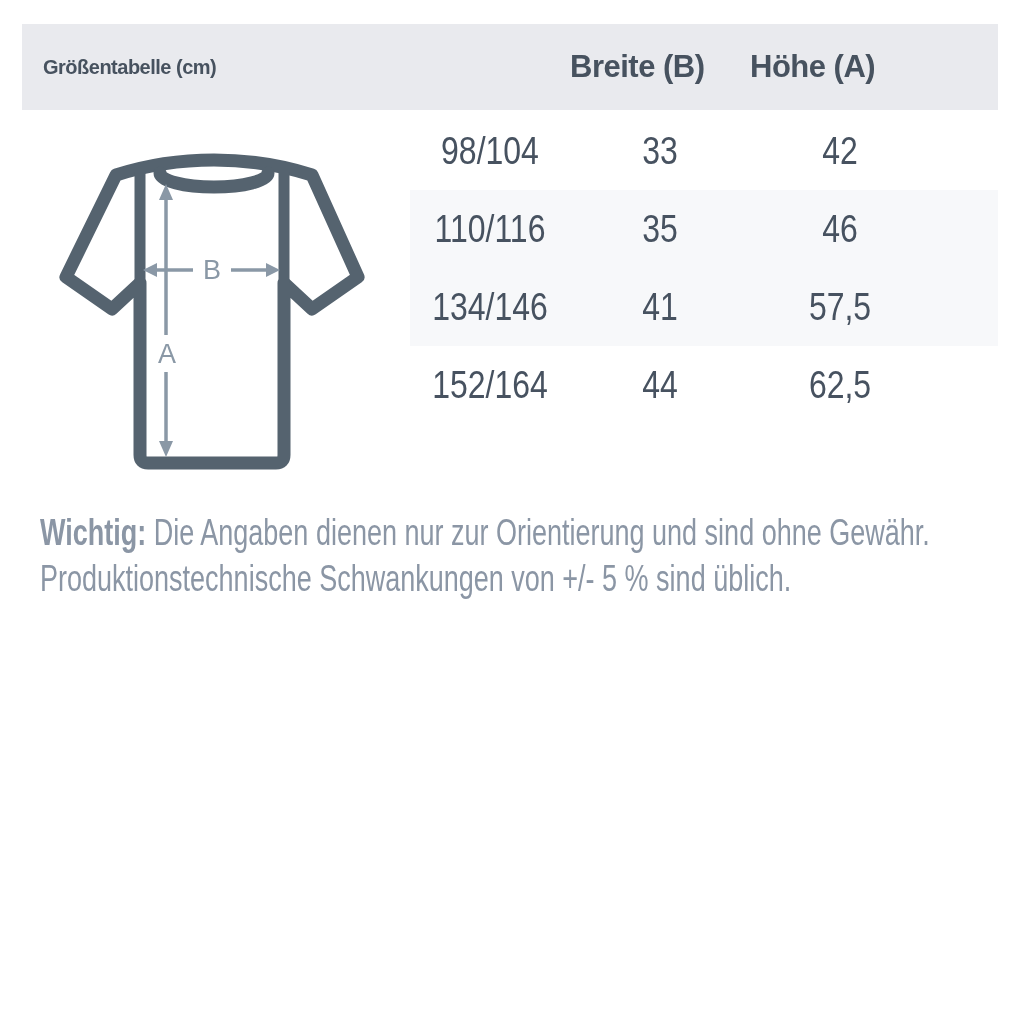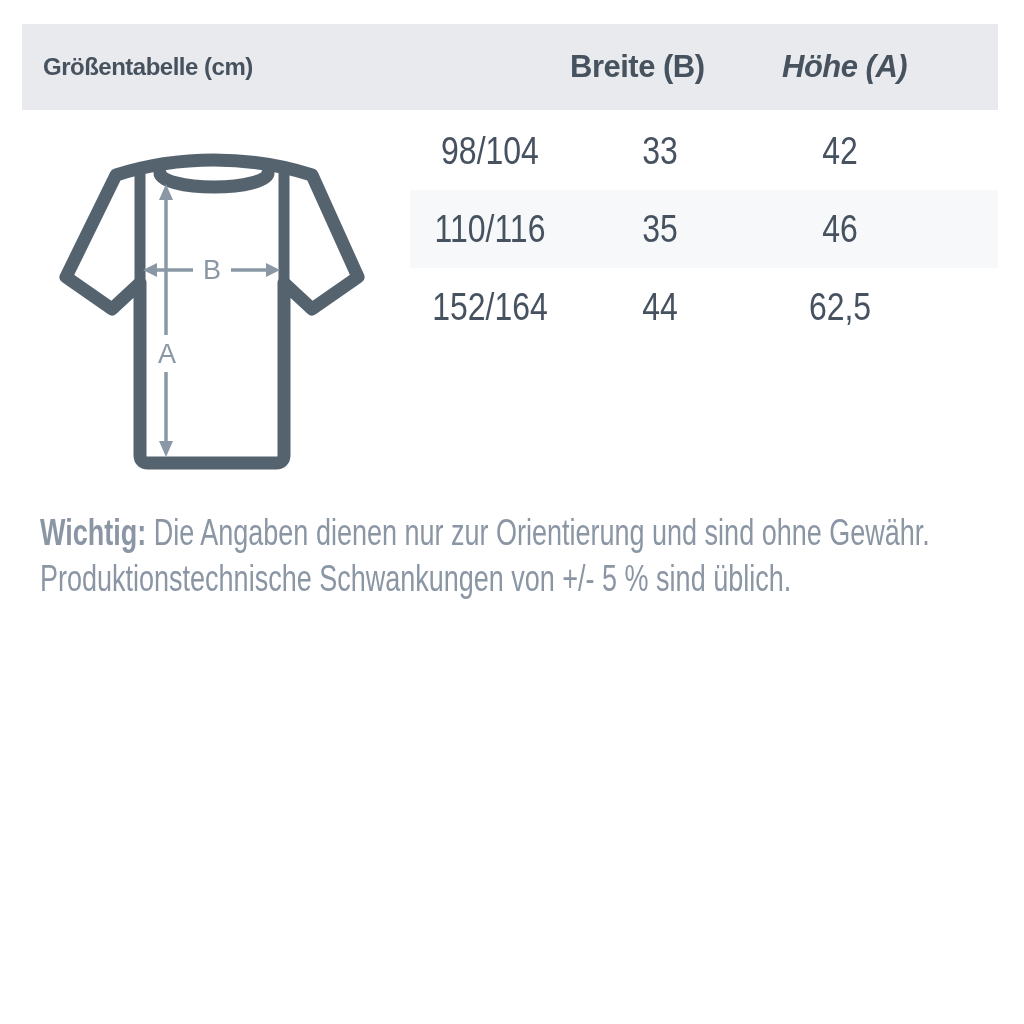--- a/index.html
+++ b/index.html
@@ -4,28 +4,28 @@
 <style>
   html,body{margin:0;padding:0;background:#fff;}
   .canvas{
     position:relative;width:1024px;height:1024px;background:#ffffff;
     font-family:"Liberation Sans", sans-serif;overflow:hidden;
   }
   
   .header-bar{position:absolute;left:22px;top:24px;width:976px;height:86px;background:#e9eaee;}
   .header-title{
     position:absolute;left:21px;top:0;height:86px;line-height:86px;
-    font-size:24px;font-weight:bold;color:#47525f;letter-spacing:-0.5px;white-space:nowrap;
+    font-size:20px;font-weight:bold;color:#47525f;letter-spacing:-0.5px;white-space:nowrap;
   }
   .header-col{
     position:absolute;top:0;height:86px;line-height:86px;
     font-size:31px;font-weight:bold;color:#47525f;letter-spacing:-0.5px;
   }
   .col-breite{left:548px;width:180px;}
-  .col-hoehe{left:760px;width:180px;font-style:italic;}
+  .col-hoehe{left:728px;width:180px;}
   
   .size-table{position:absolute;left:410px;top:112px;width:588px;}
   .trow{display:flex;height:78px;align-items:center;}
   .trow.striped{background:#f7f8fa;}
   .cell{
     font-size:39px;color:#475260;text-align:center;white-space:nowrap;
     transform:scaleX(0.82);transform-origin:center;
   }
   .c-size{width:160px;}
   .c-breite{width:180px;}
@@ -84,20 +84,25 @@
     <div class="trow">
       <div class="cell c-size">98/104</div>
       <div class="cell c-breite">33</div>
       <div class="cell c-hoehe">42</div>
     </div>
     <div class="trow striped">
       <div class="cell c-size">110/116</div>
       <div class="cell c-breite">35</div>
       <div class="cell c-hoehe">46</div>
     </div>
+    <div class="trow striped">
+      <div class="cell c-size">134/146</div>
+      <div class="cell c-breite">41</div>
+      <div class="cell c-hoehe">57,5</div>
+    </div>
     <div class="trow">
       <div class="cell c-size">152/164</div>
       <div class="cell c-breite">44</div>
       <div class="cell c-hoehe">62,5</div>
     </div>
   </div>
 
   <div class="f-line f-line1"><span class="f-bold">Wichtig:</span><span> Die Angaben dienen nur zur Orientierung und sind ohne Gewähr.</span></div>
   <div class="f-line f-line2">Produktionstechnische Schwankungen von +/- 5 % sind üblich.</div>
 

